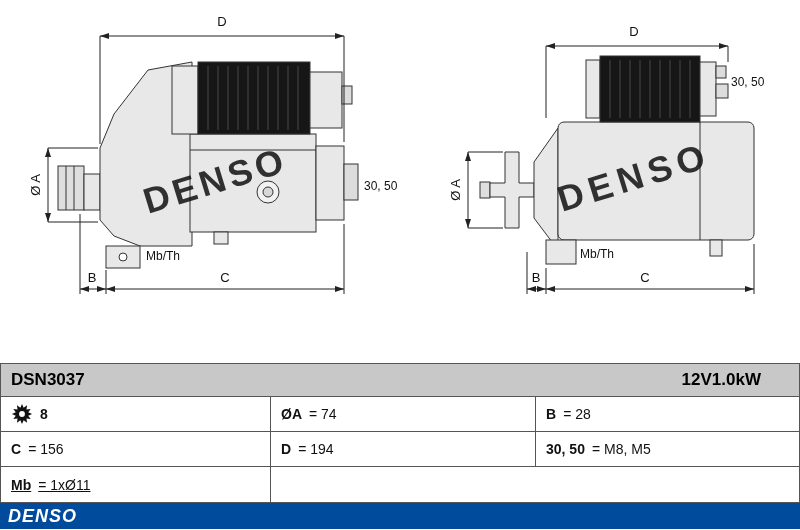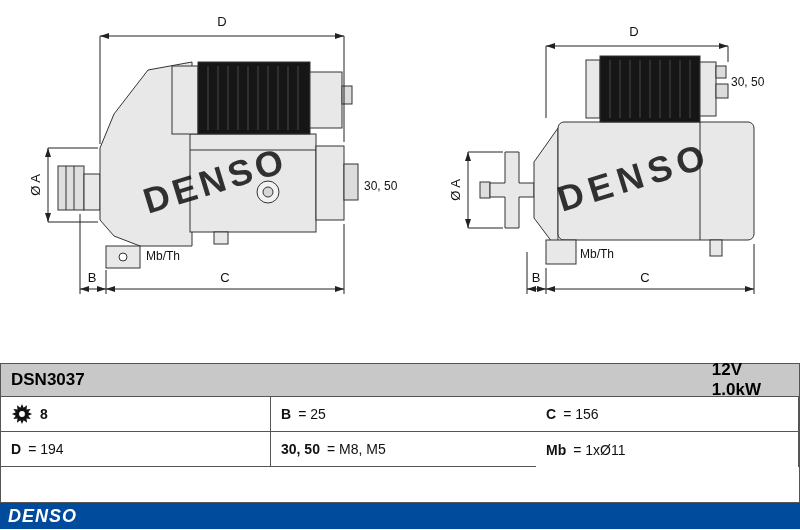--- a/index.html
+++ b/index.html
@@ -5,29 +5,29 @@
   * { margin:0; padding:0; box-sizing:border-box; }
   html,body { width:800px; height:530px; background:#fff; font-family:"Liberation Sans",sans-serif; }
   .sheet { position:relative; width:800px; height:530px; background:#fff; overflow:hidden; }
   svg.drawing { display:block; }
   .spec-table { position:absolute; left:0; top:363px; width:800px; }
   .spec-header {
     height:34px; background:#c8c8c8; border:1px solid #555; border-bottom:1px solid #555;
     display:flex; align-items:center; justify-content:space-between;
     padding:0 10px; font-size:17px; font-weight:bold; color:#000000;
   }
-  .hdr-right { display:flex; padding-right:28px;flex-direction:column; }
+  .hdr-right { display:flex; padding-right:28px; }
   .spec-grid { display:grid; grid-template-columns:270px 265px 1fr; border:1px solid #555; border-top:none; }
   .cell {
     height:35px; display:flex; align-items:center; gap:7px;
     padding-left:10px; font-size:14px; color:#111;
     border-right:1px solid #555; border-bottom:1px solid #555; background:#fff;
   }
   .cell.col3 { border-right:none; }
-  .cell.row3 { border-bottom:none; }
+  .cell.row3 { border-bottom:none;text-decoration:underline; }
   .cell-label { font-weight:bold; white-space:pre; }
   .cell-value { white-space:pre; }
   .gear { flex:0 0 auto; }
   .brand-bar { height:26px; background:#004b9b; display:flex; align-items:center; padding-left:8px; }
   .brand-logo { color:#fff; font-weight:bold; font-style:italic; font-size:18px; letter-spacing:1px; }
   text { font-family:"Liberation Sans",sans-serif; fill:#111; }
 </style>
 </head>
 <body>
 
@@ -203,23 +203,27 @@
     <div class="spec-grid">
 
       <div class="cell col1 row1">
         <svg class="gear" width="22" height="22" viewBox="0 0 24 24">
           <polygon fill="#111" points="23,12 18.8,13.8 21.5,17.5 16.9,16.9 17.5,21.5 13.8,18.8 12,23 10.2,18.8 6.5,21.5 7.1,16.9 2.5,17.5 5.2,13.8 1,12 5.2,10.2 2.5,6.5 7.1,7.1 6.5,2.5 10.2,5.2 12,1 13.8,5.2 17.5,2.5 16.9,7.1 21.5,6.5 18.8,10.2"></polygon>
           <circle cx="12" cy="12" r="3.2" fill="#fff"></circle>
         </svg>
         <span class="cell-label">8</span>
         <span class="cell-value"></span>
       </div>
+      <div class="cell col2 row1">
+        <span class="cell-label">ØA</span>
+        <span class="cell-value">= 74</span>
+      </div>
       <div class="cell col3 row1">
         <span class="cell-label">B</span>
-        <span class="cell-value">= 25</span>
+        <span class="cell-value">= 28</span>
       </div>
 
       <div class="cell col1 row2">
         <span class="cell-label">C</span>
         <span class="cell-value">= 156</span>
       </div>
       <div class="cell col2 row2">
         <span class="cell-label">D</span>
         <span class="cell-value">= 194</span>
       </div>

